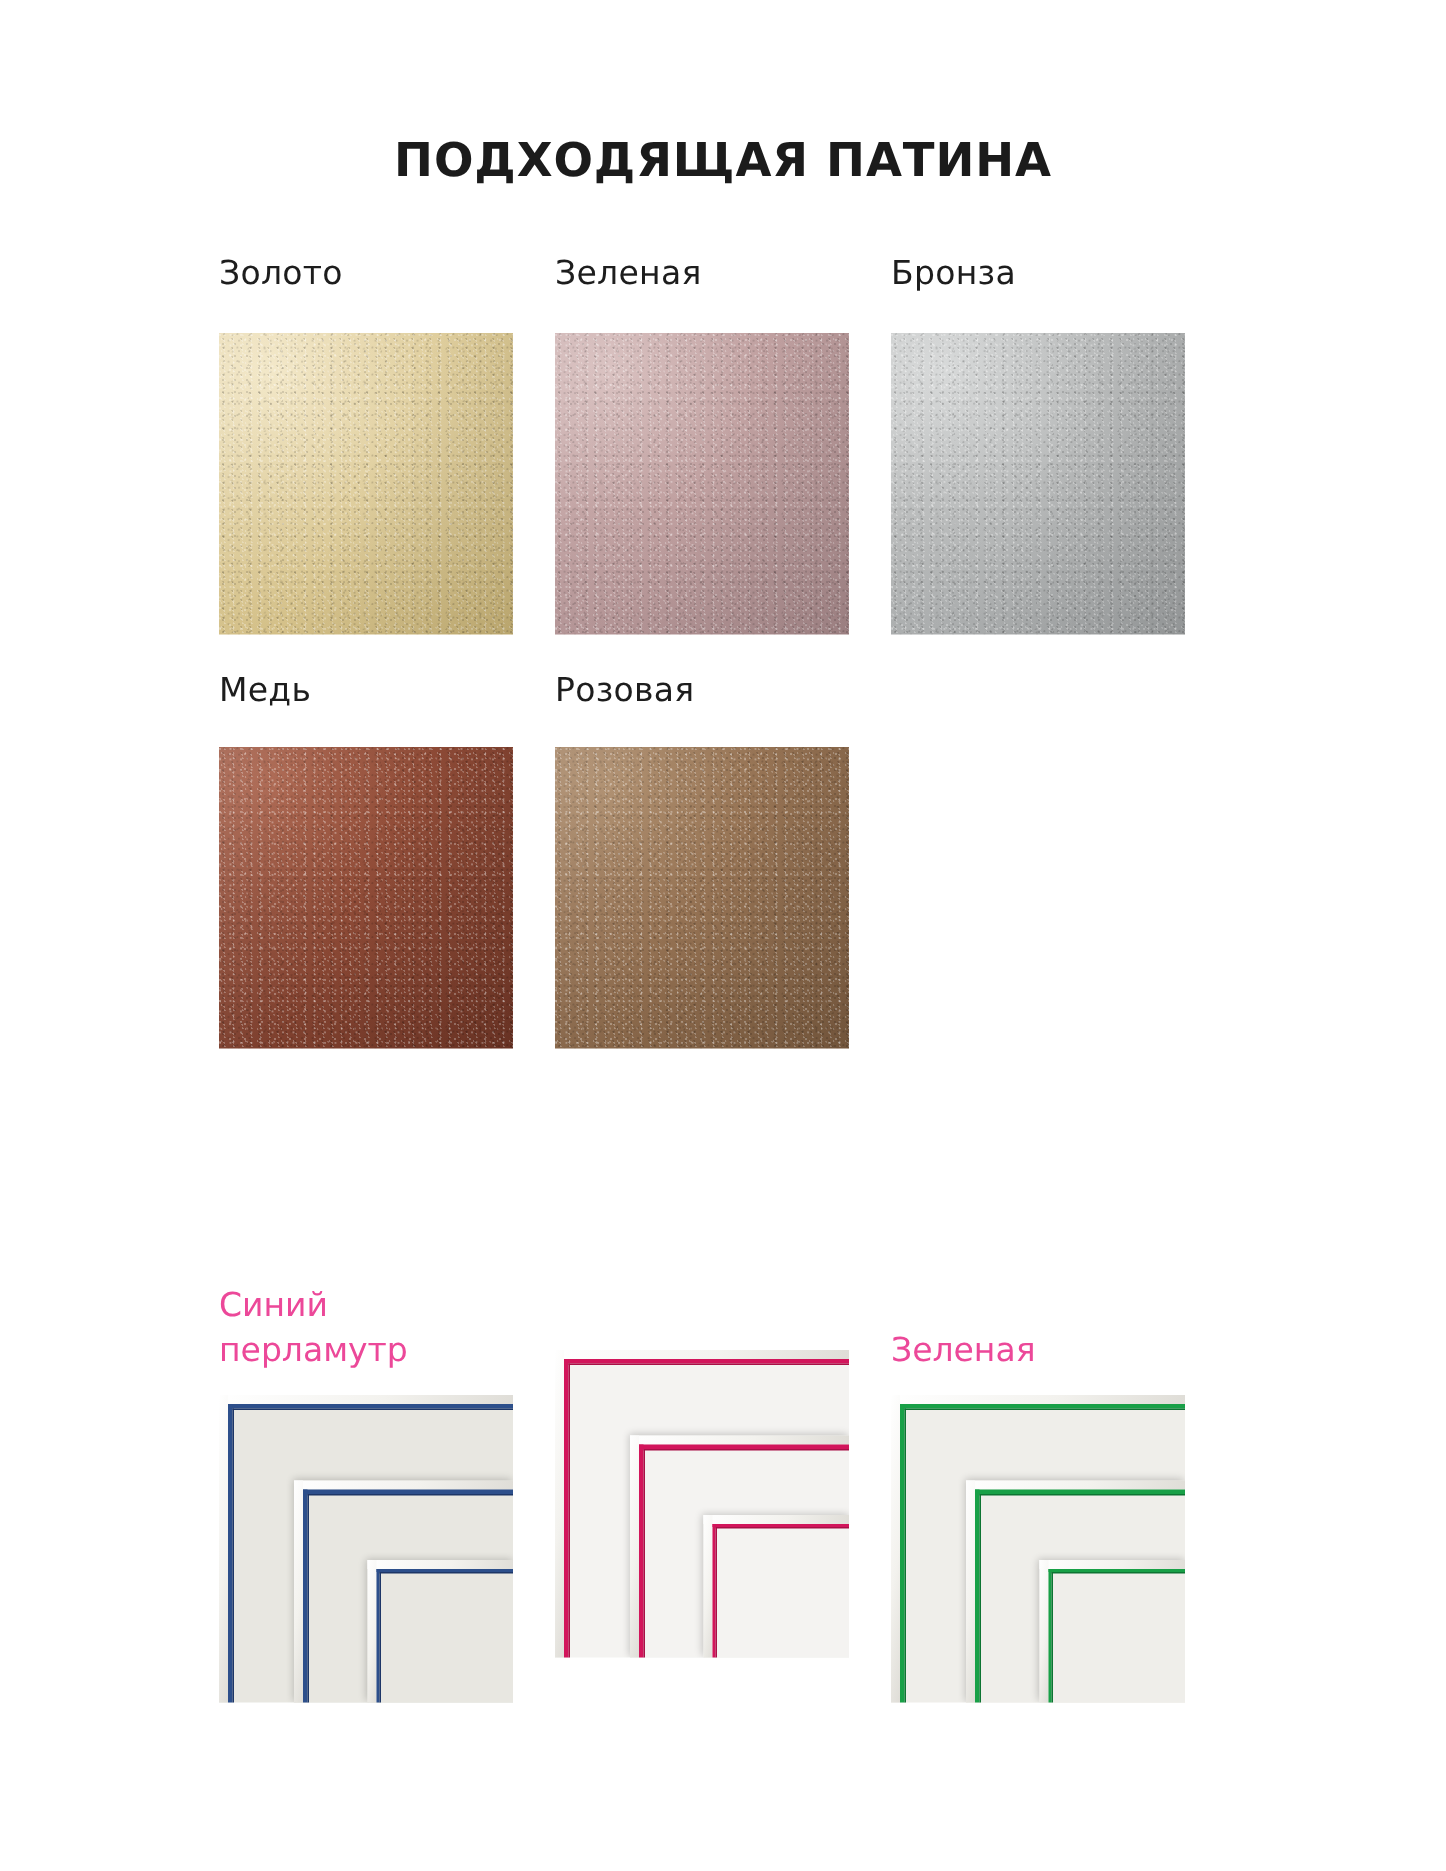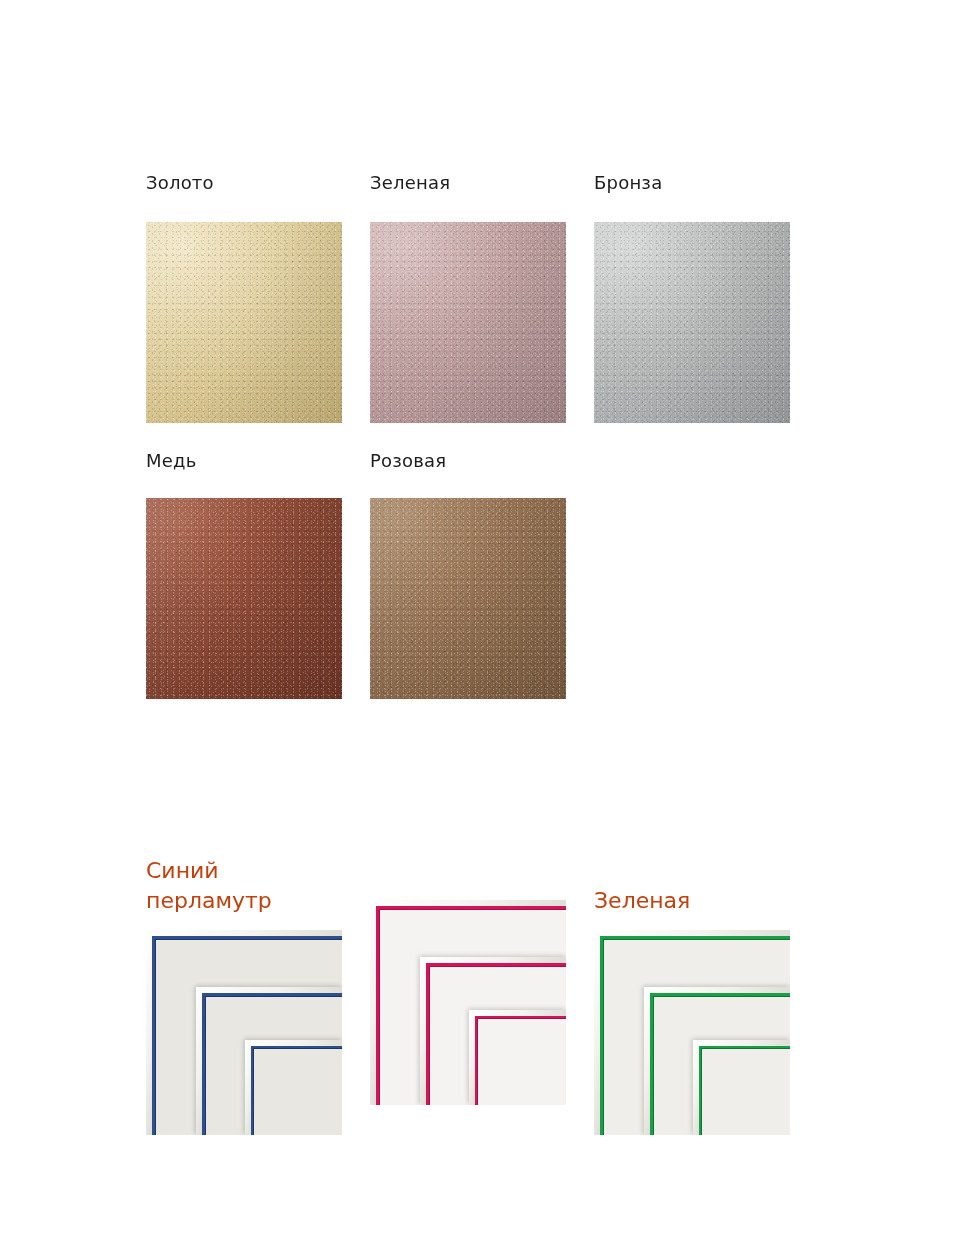--- a/index.html
+++ b/index.html
@@ -37,21 +37,21 @@
     color: #1b1b1b;
     font-family: "DejaVu Sans", "Liberation Sans", sans-serif;
   }
 
   
   .swatch-cell {
     position: absolute;
     width: 196px;
   }
   .swatch-label {
-    font-size: 18px;
+    font-size: 22px;
     line-height: 30px;
     color: #1d1d1d;
     font-weight: 400;
     letter-spacing: 0.2px;
     white-space: pre-line;
     font-family: "DejaVu Sans", "Liberation Sans", sans-serif;
   }
   .swatch-chip {
     position: relative;
     width: 196px;
@@ -99,21 +99,21 @@
   }
 
   
   .frame-cell {
     position: absolute;
     width: 196px;
   }
   .frame-label {
     font-size: 22px;
     line-height: 30px;
-    color: #c2410c;
+    color: #ec4899;
     white-space: pre-line;
     font-family: "DejaVu Sans", "Liberation Sans", sans-serif;
   }
   .frame-img {
     position: relative;
     width: 196px;
     height: 205px;
     overflow: hidden;
     background: #ffffff;
   }
@@ -134,20 +134,21 @@
   .bevel {
     position: absolute;
     background: linear-gradient(100deg, #ffffff 0%, #f3f2ee 55%, #dedcd6 100%);
   }
 </style>
 </head>
 <body>
 
 <div class="page">
 
+  <h1 class="page-title">ПОДХОДЯЩАЯ ПАТИНА</h1>
 
   <div class="swatch-cell" style="left:146px; top:168px;">
     <div class="swatch-label">Золото</div>
     <div class="swatch-chip" id="chip-gold" style="margin-top: 24px; background: radial-gradient(130% 115% at 18% 12%, rgb(242, 230, 196) 0%, rgb(224, 207, 159) 42%, rgb(203, 181, 119) 100%);"></div>
   </div>
 
   <div class="swatch-cell" style="left:370px; top:168px;">
     <div class="swatch-label">Зеленая</div>
     <div class="swatch-chip" id="chip-champagne" style="margin-top: 24px; background: radial-gradient(130% 115% at 18% 12%, rgb(214, 188, 187) 0%, rgb(192, 160, 160) 42%, rgb(169, 138, 140) 100%);"></div>
   </div>

